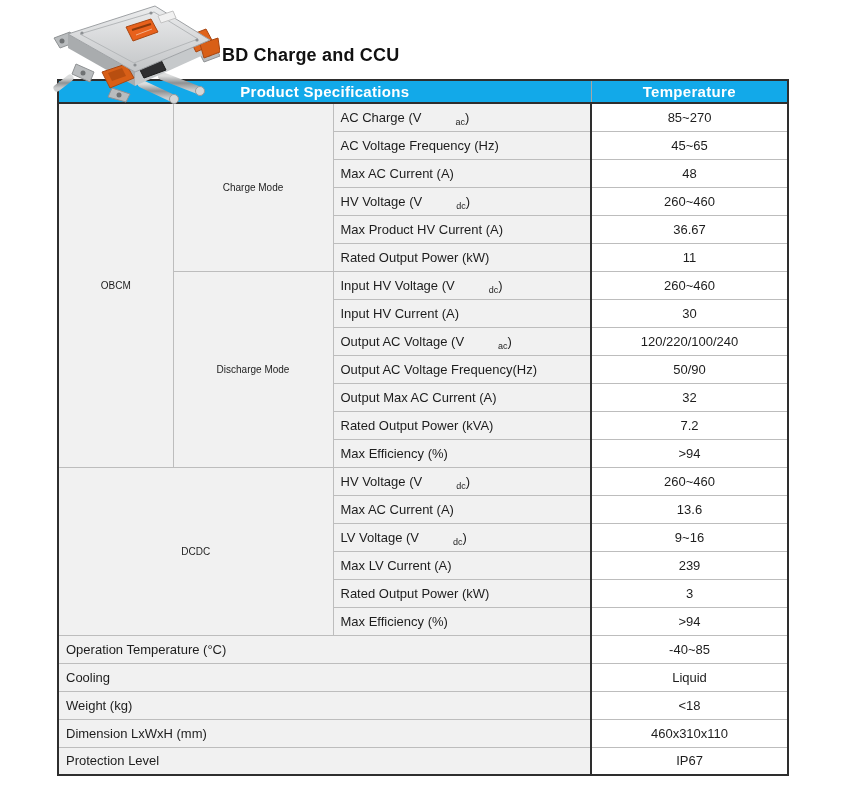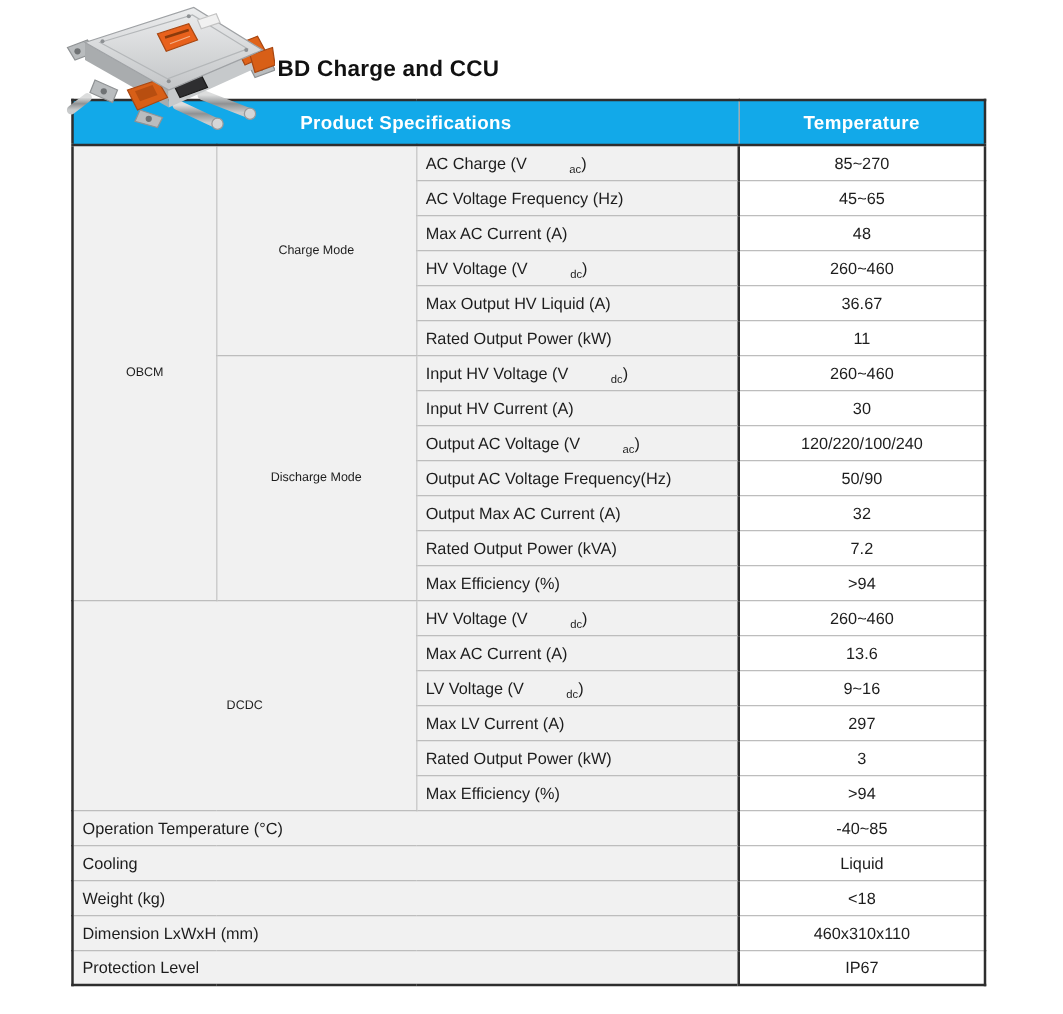--- a/index.html
+++ b/index.html
@@ -15,21 +15,21 @@
     position:absolute; left:222px; top:45px;
     font-size:18px; font-weight:bold; letter-spacing:.2px; color:#111;
   }
   .device{ position:absolute; left:50px; top:0; z-index:3; }
   .table-wrap{ position:absolute; left:57px; top:79px; z-index:1; }
   table{
     border-collapse:collapse; table-layout:fixed; width:730px;
     border:2px solid var(--dark);
   }
   th{
-    height:36px; background:var(--blue); color:#fff;
+    height:23px; background:var(--blue); color:#fff;
     font-size:15px; font-weight:bold; letter-spacing:.3px;
     border-bottom:2px solid var(--dark); text-align:center;
   }
   th.h-spec{ border-right:1px solid #a6a6a6; }
   td{
     height:28px; border:1px solid var(--grid);
     font-size:13px; white-space:nowrap; overflow:hidden;
   }
   td.grp{ background:var(--gray); text-align:center; font-size:10px; }
   td.lbl{ background:var(--gray); text-align:left; padding:0 4px 0 7px; }
@@ -123,21 +123,21 @@
         </tr>
         <tr>
           <td class="lbl"><span>Max AC Current (A)</span></td>
           <td class="val">48</td>
         </tr>
         <tr>
           <td class="lbl"><span>HV Voltage (V</span><sub>dc</sub><span>)</span></td>
           <td class="val">260~460</td>
         </tr>
         <tr>
-          <td class="lbl"><span>Max Output HV Liquid (A)</span></td>
+          <td class="lbl"><span>Max Product HV Current (A)</span></td>
           <td class="val">36.67</td>
         </tr>
         <tr>
           <td class="lbl"><span>Rated Output Power (kW)</span></td>
           <td class="val">11</td>
         </tr>
         <tr>
           <td class="grp" rowspan="7">Discharge Mode</td>
           <td class="lbl"><span>Input HV Voltage (V</span><sub>dc</sub><span>)</span></td>
           <td class="val">260~460</td>
@@ -174,21 +174,21 @@
         <tr>
           <td class="lbl"><span>Max AC Current (A)</span></td>
           <td class="val">13.6</td>
         </tr>
         <tr>
           <td class="lbl"><span>LV Voltage (V</span><sub>dc</sub><span>)</span></td>
           <td class="val">9~16</td>
         </tr>
         <tr>
           <td class="lbl"><span>Max LV Current (A)</span></td>
-          <td class="val">297</td>
+          <td class="val">239</td>
         </tr>
         <tr>
           <td class="lbl"><span>Rated Output Power (kW)</span></td>
           <td class="val">3</td>
         </tr>
         <tr>
           <td class="lbl"><span>Max Efficiency (%)</span></td>
           <td class="val">&gt;94</td>
         </tr>
         <tr>

